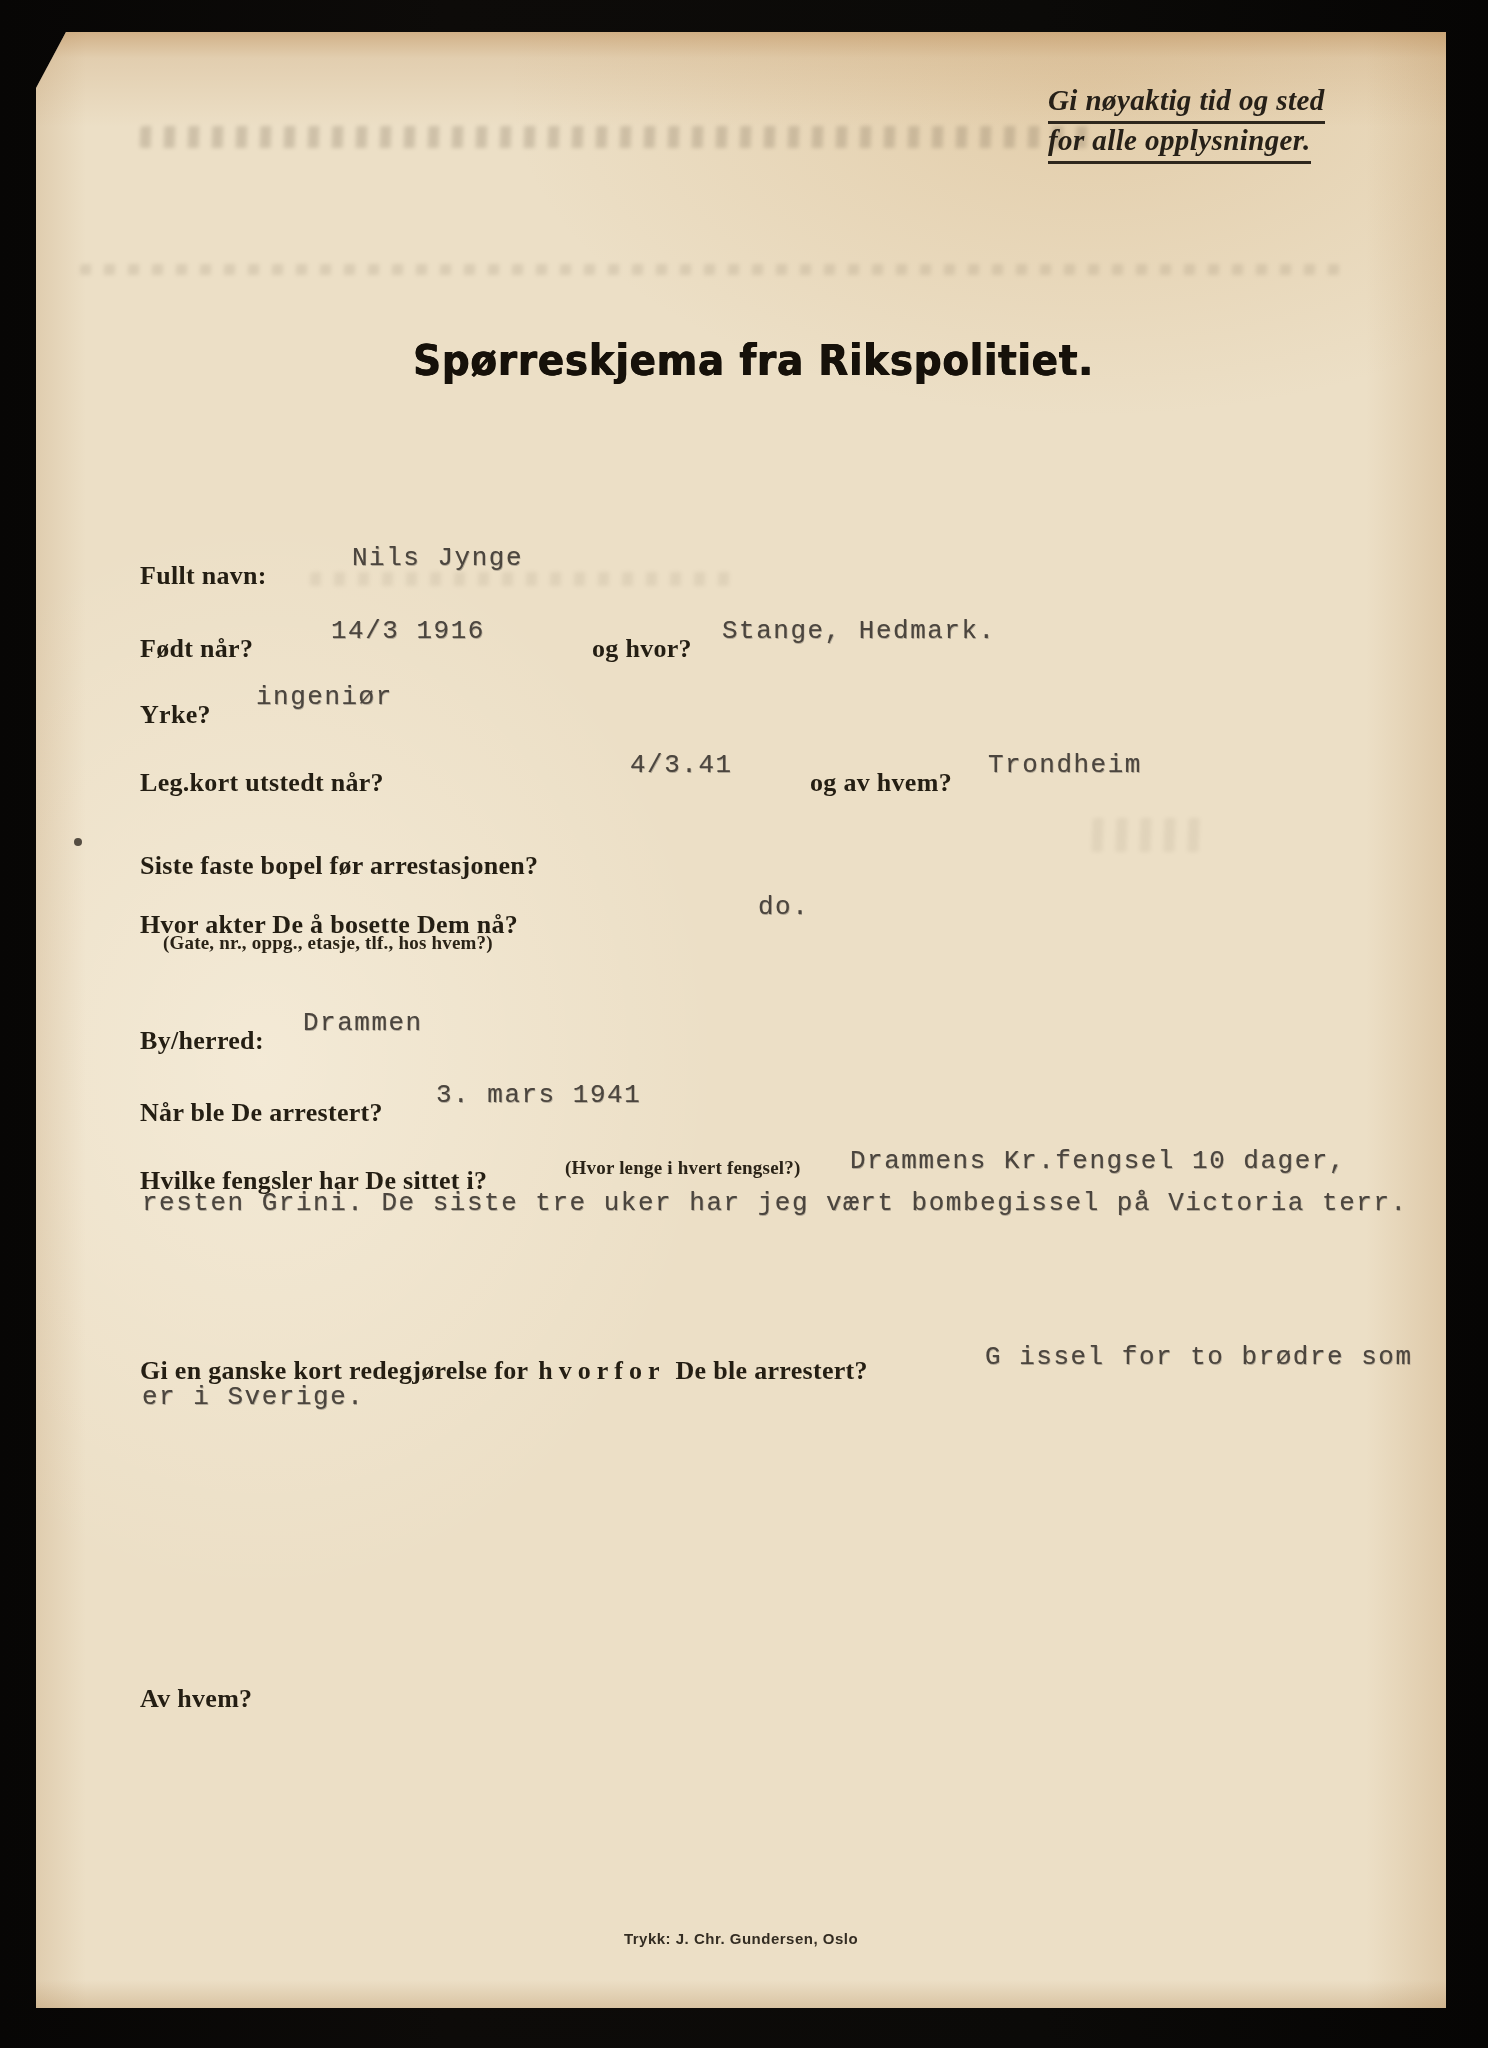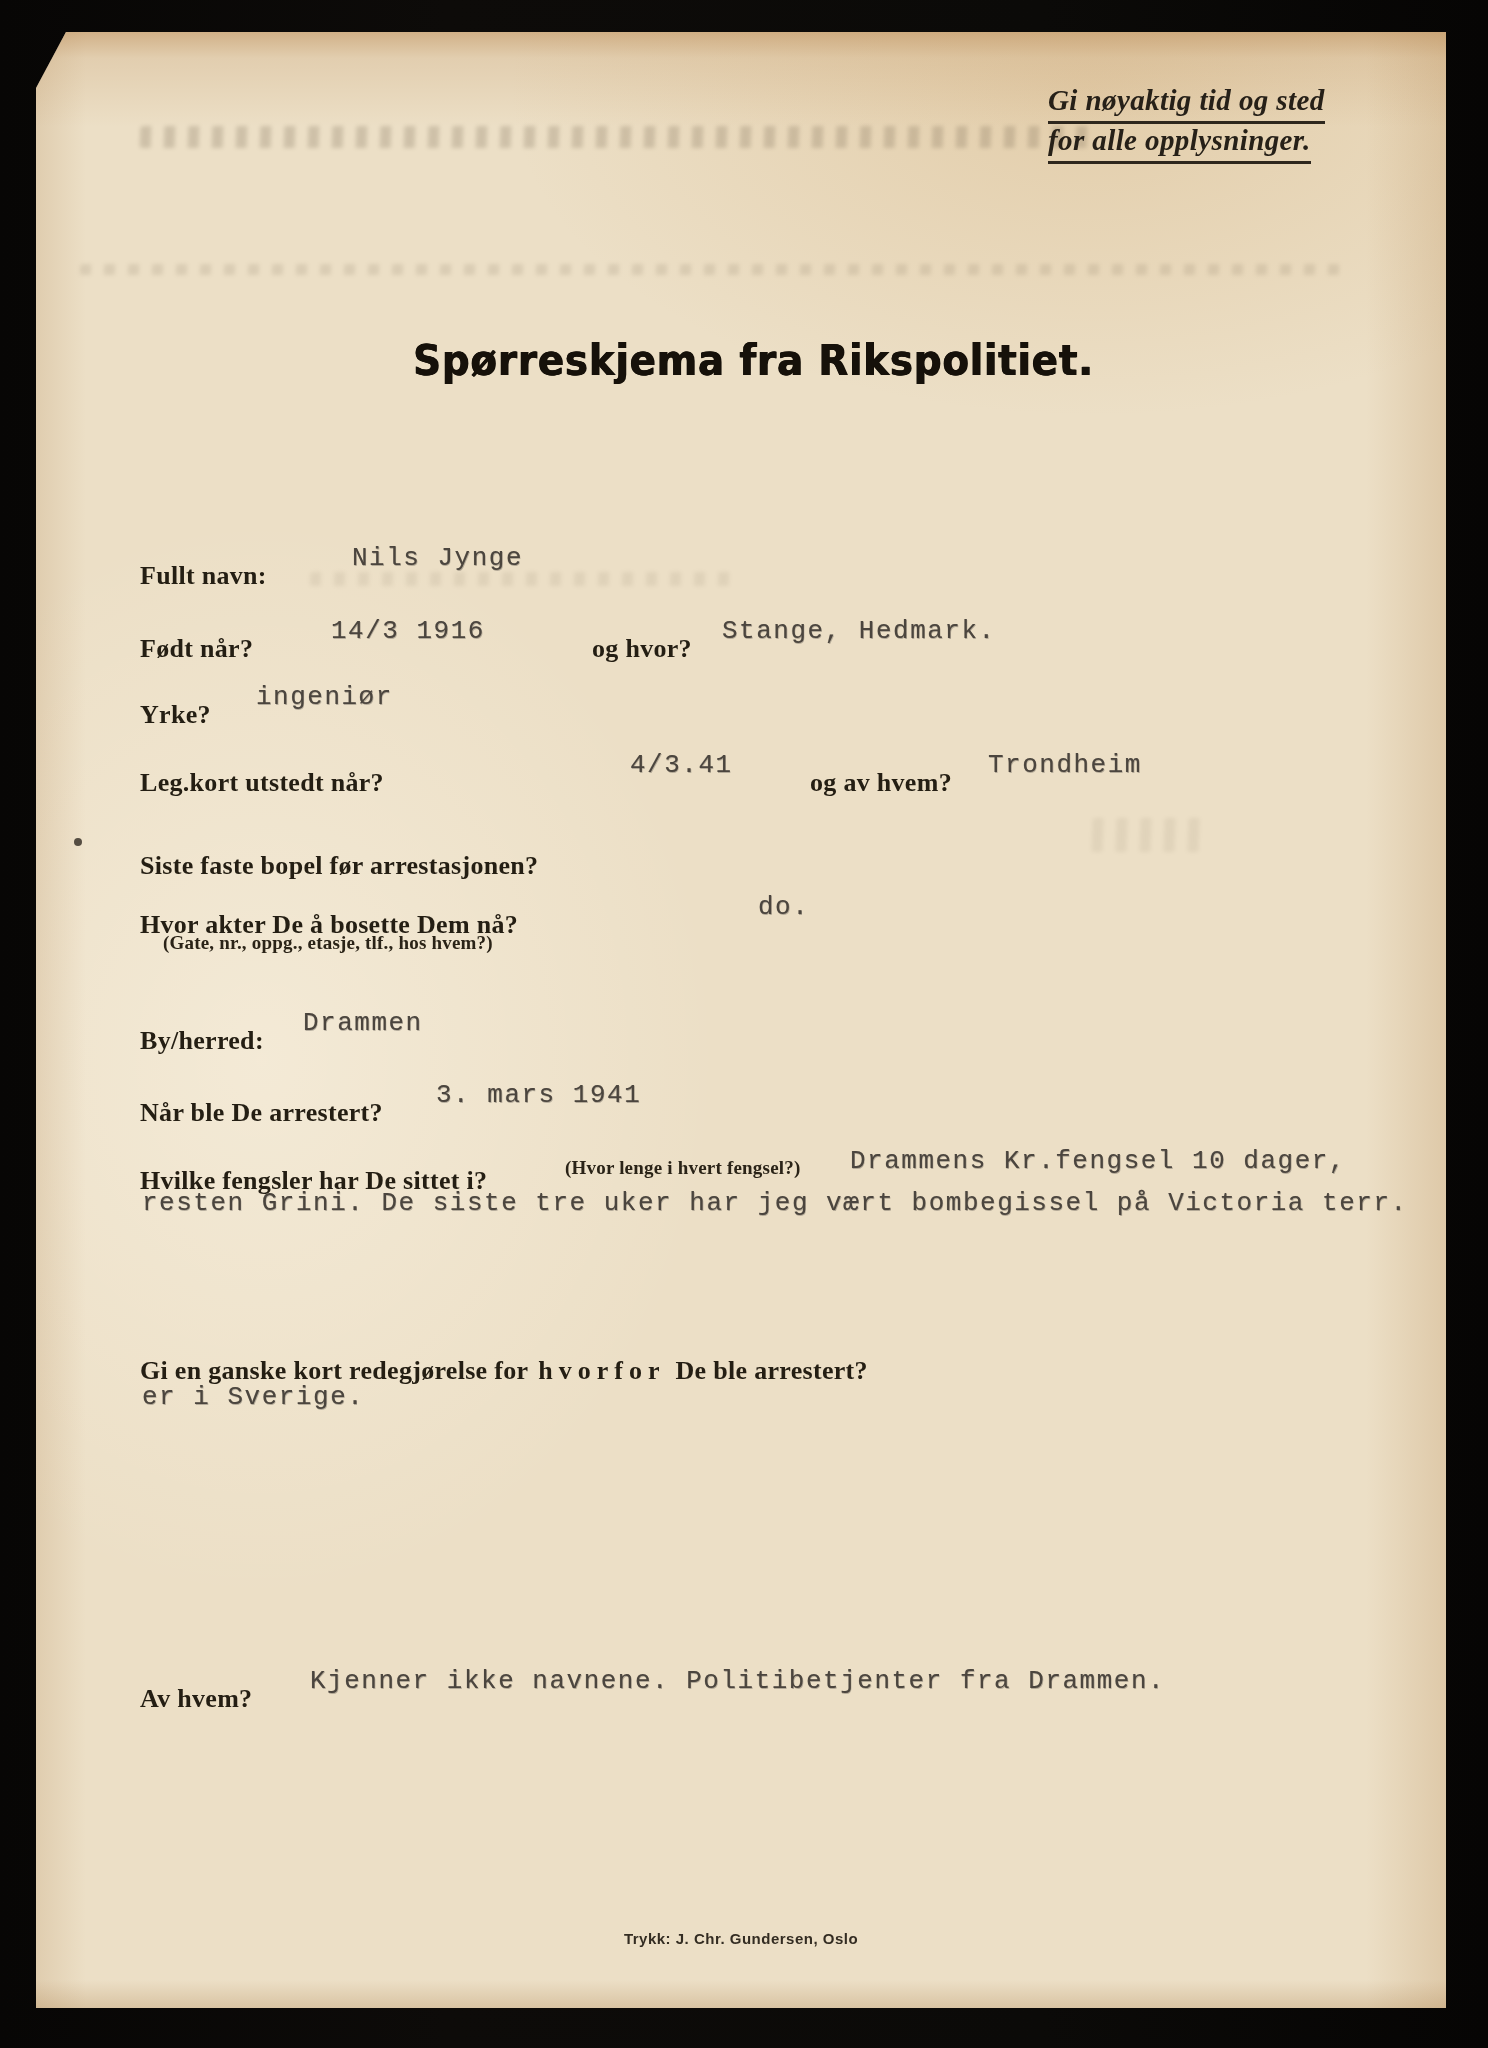--- a/index.html
+++ b/index.html
@@ -119,21 +119,21 @@
 
     <span class="abs lbl" style="left:140px;top:1082px;">Når ble De arrestert?</span>
     <span class="abs typed" style="left:436px;top:1080px;">3. mars 1941</span>
 
     <span class="abs lbl" style="left:140px;top:1150px;">Hvilke fengsler har De sittet i?</span>
     <span class="abs hint" style="left:565px;top:1157px;">(Hvor lenge i hvert fengsel?)</span>
     <span class="abs typed" style="left:850px;top:1146px;">Drammens Kr.fengsel 10 dager,</span>
     <span class="abs typed" style="left:142px;top:1188px;">resten Grini. De siste tre uker har jeg vært bombegissel på Victoria terr.</span>
 
     <span class="abs lbl" style="left:140px;top:1340px;"><span>Gi en ganske kort redegjørelse for</span><span class="em-spaced">hvorfor</span><span>De ble arrestert?</span></span>
+    <span class="abs typed" style="left:985px;top:1342px;">G issel for to brødre som</span>
     <span class="abs typed" style="left:142px;top:1382px;">er i Sverige.</span>
 
     <span class="abs lbl" style="left:140px;top:1668px;">Av hvem?</span>
-    <span class="abs typed" style="left:310px;top:1666px;">Kjenner ikke navnene. Politibetjenter fra Drammen.</span>
 
     <div class="footer">Trykk: J. Chr. Gundersen, Oslo</div>
 
   </div>
 </div>
 
 </body></html>

